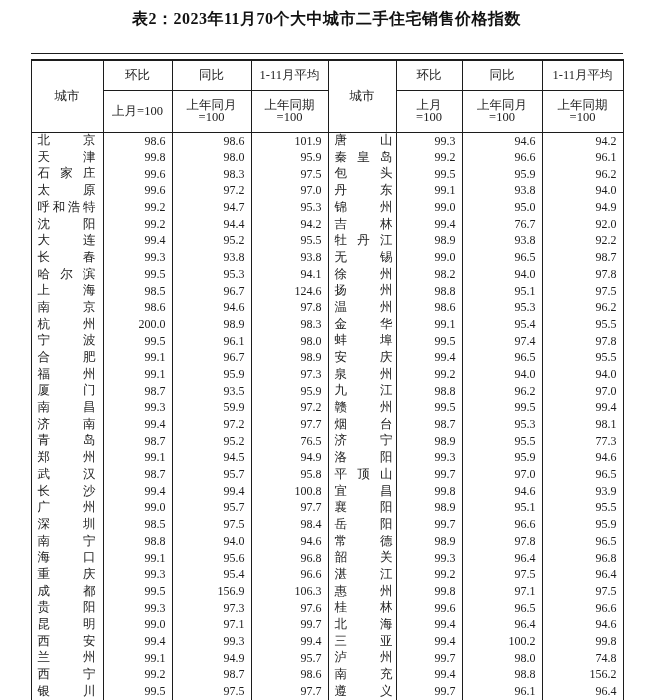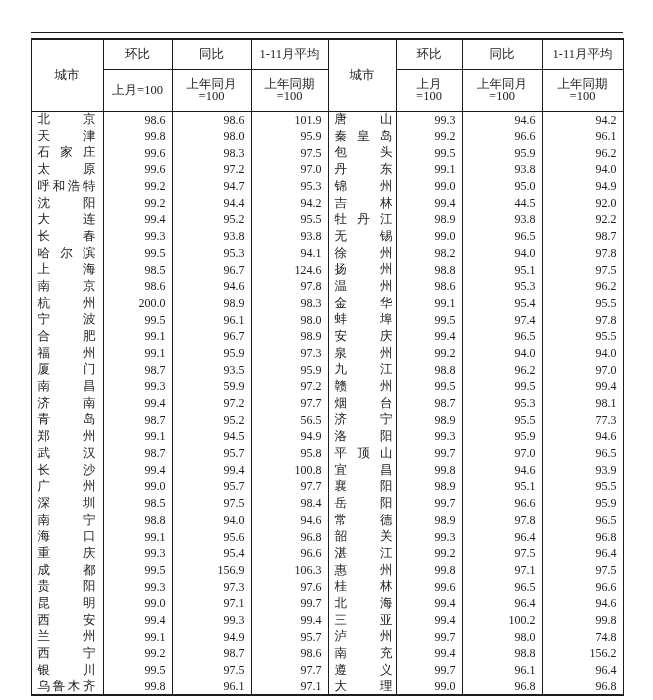--- a/index.html
+++ b/index.html
@@ -62,20 +62,21 @@
     display: inline-block;
     width: 58px;
     text-align: justify;
     text-align-last: justify;
   }
 </style>
 </head>
 <body>
 
 <div class="page">
+  <div class="title">表2：2023年11月70个大中城市二手住宅销售价格指数</div>
 
   <div class="table-wrap">
     <table>
       <colgroup>
         <col style="width:72px">
           <col style="width:69px">
           <col style="width:79px">
           <col style="width:77px">
         <col style="width:68px">
           <col style="width:66px">
@@ -153,21 +154,21 @@
     <td class="num">95.0</td>
     <td class="num">94.9</td>
   </tr>
           <tr>
     <td class="city"><span class="cn">沈阳</span></td>
     <td class="num">99.2</td>
     <td class="num">94.4</td>
     <td class="num">94.2</td>
     <td class="city"><span class="cn">吉林</span></td>
     <td class="num">99.4</td>
-    <td class="num">44.5</td>
+    <td class="num">76.7</td>
     <td class="num">92.0</td>
   </tr>
           <tr>
     <td class="city"><span class="cn">大连</span></td>
     <td class="num">99.4</td>
     <td class="num">95.2</td>
     <td class="num">95.5</td>
     <td class="city"><span class="cn">牡丹江</span></td>
     <td class="num">98.9</td>
     <td class="num">93.8</td>
@@ -280,21 +281,21 @@
     <td class="num">97.7</td>
     <td class="city"><span class="cn">烟台</span></td>
     <td class="num">98.7</td>
     <td class="num">95.3</td>
     <td class="num">98.1</td>
   </tr>
           <tr>
     <td class="city"><span class="cn">青岛</span></td>
     <td class="num">98.7</td>
     <td class="num">95.2</td>
-    <td class="num">56.5</td>
+    <td class="num">76.5</td>
     <td class="city"><span class="cn">济宁</span></td>
     <td class="num">98.9</td>
     <td class="num">95.5</td>
     <td class="num">77.3</td>
   </tr>
           <tr>
     <td class="city"><span class="cn">郑州</span></td>
     <td class="num">99.1</td>
     <td class="num">94.5</td>
     <td class="num">94.9</td>

